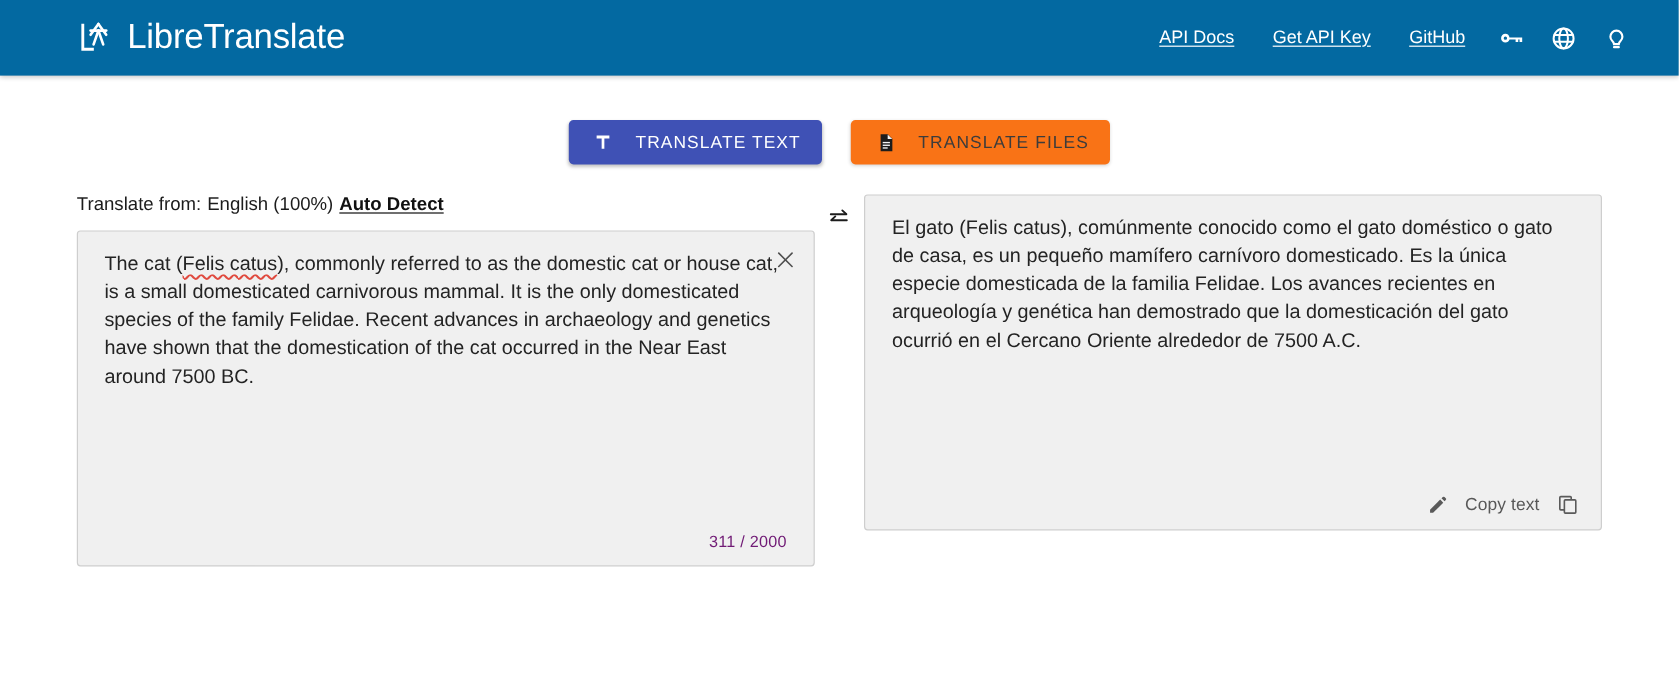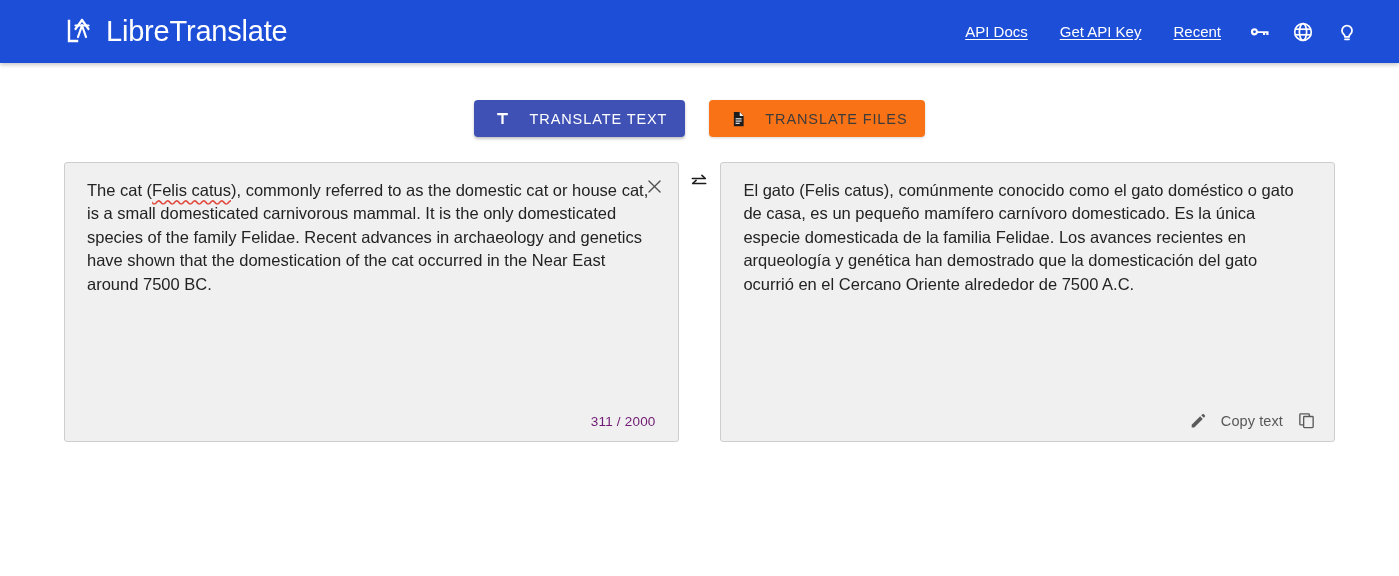--- a/index.html
+++ b/index.html
@@ -8,21 +8,21 @@
     width: 1399px; height: 576px;
     background: #ffffff;
     font-family: "Liberation Sans", sans-serif;
     overflow: hidden;
   }
 
   
   .appbar {
     position: relative;
     height: 63px;
-    background: #1d4ed8;
+    background: #0369a1;
     box-shadow: 0 2px 4px rgba(0,0,0,0.22);
     display: flex;
     align-items: center;
     padding: 0 30px 0 64px;
     color: #ffffff;
   }
   .brand {
     display: flex;
     align-items: center;
     gap: 10px;
@@ -245,21 +245,21 @@
       </svg>
     </span>
     <span class="brand-text">LibreTranslate</span>
   </a>
 
   <span class="navspace"></span>
 
   <nav class="nav">
     <a class="nav-link" href="#">API Docs</a>
     <a class="nav-link" href="#">Get API Key</a>
-    <a class="nav-link" href="#">Recent</a>
+    <a class="nav-link" href="#">GitHub</a>
 
     <span class="nav-icon">
       <svg width="24" height="24" viewBox="0 0 24 24" fill="#ffffff">
         <path d="M7.5 8.2a3.6 3.6 0 1 0 0 7.2 3.6 3.6 0 0 0 3.42-2.5H16v2.1h2.2v-2.1h1.1v2.1H21.5v-3.7h-10.6A3.6 3.6 0 0 0 7.5 8.2zm0 2.2a1.4 1.4 0 1 1 0 2.8 1.4 1.4 0 0 1 0-2.8z"></path>
       </svg>
     </span>
     <span class="nav-icon">
       <svg width="24" height="24" viewBox="0 0 24 24" fill="none" stroke="#ffffff" stroke-width="1.7">
         <circle cx="12" cy="12" r="8.3"></circle>
         <ellipse cx="12" cy="12" rx="3.6" ry="8.3"></ellipse>
@@ -299,20 +299,25 @@
           <rect x="8.8" y="17" width="5.5" height="1.5" fill="#f4f4f4"></rect>
         </svg>
       </span>
       <span class="tab-label">TRANSLATE FILES</span>
     </button>
   </div>
 
   <div class="panel">
 
     <div class="col col-left">
+      <div class="lang-row">
+        <span>Translate from:</span>
+        <span>English (100%)</span>
+        <button class="lang-select">Auto Detect</button>
+      </div>
 
       <div class="textbox">
         <div class="textbox-content"><span>The cat (</span><span class="misspell">Felis catus</span><span>), commonly referred to as the domestic cat or house cat, is a small domesticated carnivorous mammal. It is the only domesticated species of the family Felidae. Recent advances in archaeology and genetics have shown that the domestication of the cat occurred in the Near East around 7500 BC.</span></div>
 
         <button class="clear-btn">
           <svg width="19" height="19" viewBox="0 0 24 24" fill="none" stroke="#4f4f4f" stroke-width="1.7" stroke-linecap="round">
             <line x1="5" y1="5" x2="19" y2="19"></line>
             <line x1="19" y1="5" x2="5" y2="19"></line>
           </svg>
         </button>

